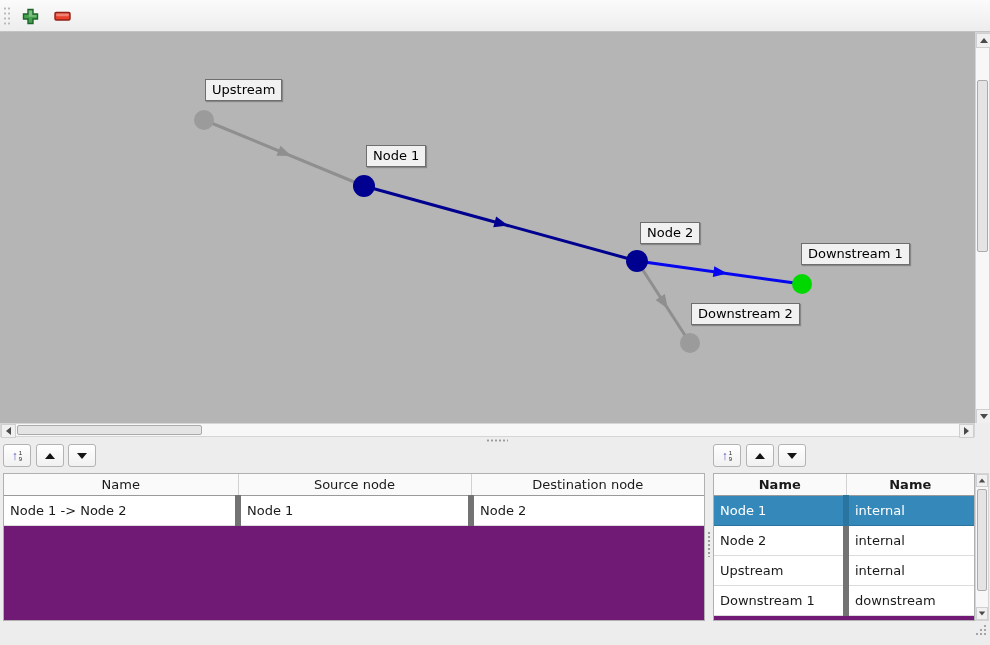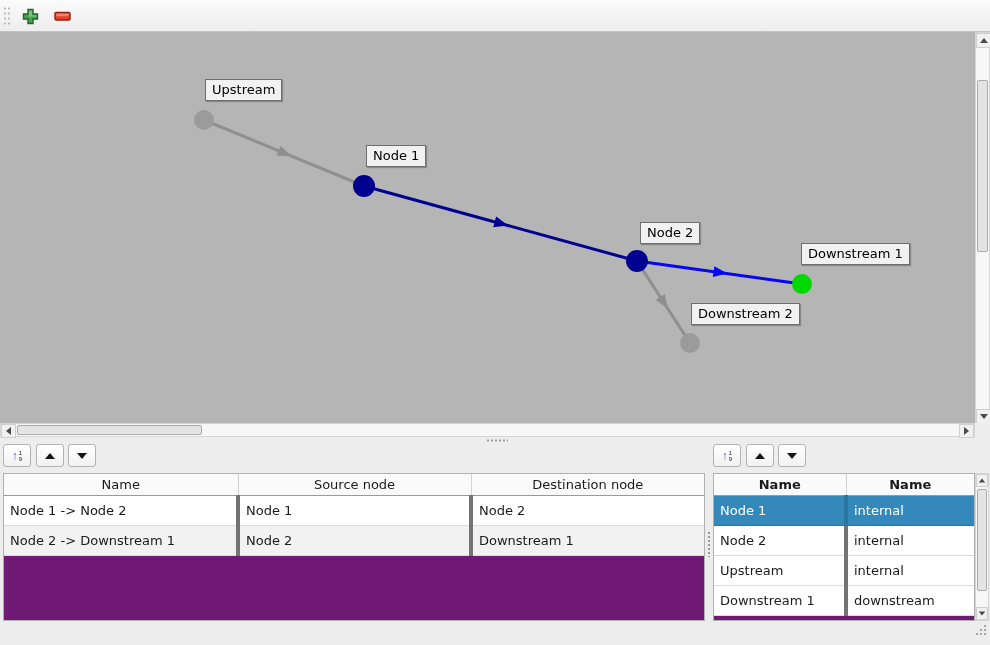--- a/index.html
+++ b/index.html
@@ -60,21 +60,21 @@
 
   .tablebox { position:absolute; top:29px; background:#701a75; border:1px solid #b0b0b0; overflow:hidden; }
   .tablebox.left { left:3px; width:702px; height:148px; }
   .tablebox.right { left:713px; width:262px; height:148px; }
   table { border-collapse:collapse; table-layout:fixed; width:100%; }
   th { height:21px; font-weight:normal; font-size:13px; background:#fafafa;
     border-bottom:1px solid #9a9a9a; border-right:1px solid #d2d2d2; text-align:center; }
   th:last-child { border-right:none; }
   .tablebox.right th { font-weight:bold; }
   td { height:30px; font-size:13px; padding:0 6px; border-bottom:1px solid #dcdcdc;
-    border-right:4px solid #737373; background:#ffffff; overflow:hidden; white-space:nowrap; }
+    border-right:6px solid #737373; background:#ffffff; overflow:hidden; white-space:nowrap; }
   td:last-child { border-right:none; }
   .tablebox.left tbody tr:nth-child(even) td { background:#f2f2f2; }
   tr.selected td { background:var(--sel,#3589ba) !important; color:#ffffff;
     border-bottom:1px solid #2a74a0; border-right-color:#2a74a0; }
 
   .tbl-scroll { position:absolute; left:975px; top:29px; width:14px; height:148px;
     background:#f7f7f7; border:1px solid #d5d5d5; }
   .tbl-scroll .sb-btn { width:12px; height:13px; left:0; }
   .sizegrip { position:absolute; right:4px; bottom:4px; width:10px; height:10px; }
   .sizegrip i { position:absolute; width:2px; height:2px; background:#a5a5a5;
@@ -198,25 +198,20 @@
               <th>Source node</th>
               <th>Destination node</th>
             </tr>
           </thead>
         <tbody>
             <tr>
               <td>Node 1 -&gt; Node 2</td>
               <td>Node 1</td>
               <td>Node 2</td>
             </tr>
-            <tr>
-              <td>Node 2 -&gt; Downstream 1</td>
-              <td>Node 2</td>
-              <td>Downstream 1</td>
-            </tr>
           </tbody>
       </table>
     </div>
 
     <div class="vsplit">
       <div class="dots"></div>
     </div>
 
     <div class="tablebox right">
       <table id="node-table">

